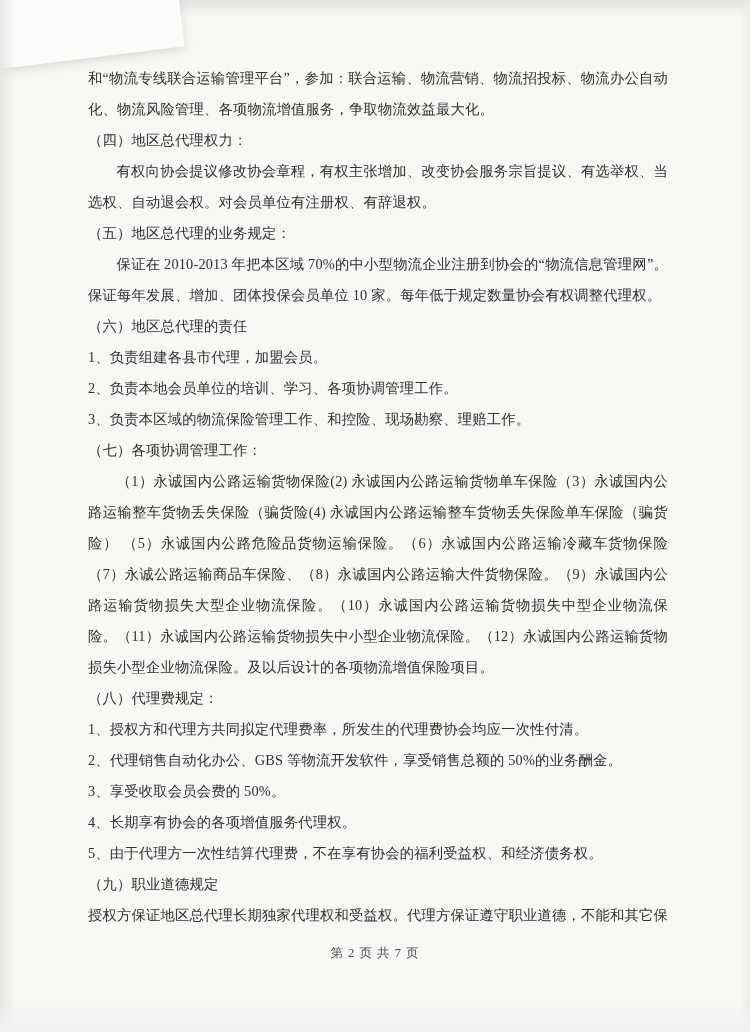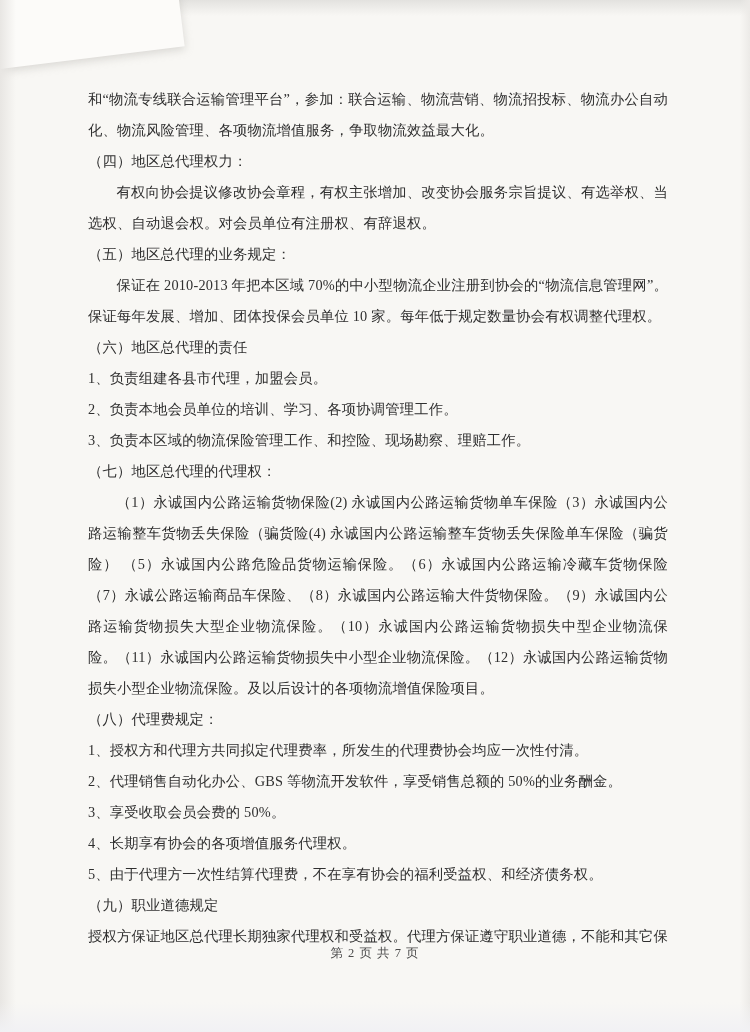--- a/index.html
+++ b/index.html
@@ -35,21 +35,21 @@
     background: #fcfbf9;
     transform: rotate(-7deg);
     box-shadow: 0 3px 8px rgba(180,178,172,0.45);
   }
   .bottom-tint {
     position: absolute; left: 0; right: 0; bottom: 0; height: 30px;
     background: linear-gradient(180deg, rgba(242,242,245,0) 0%, #f1f1f4 100%);
   }
   .doc-body {
     position: absolute;
-    top: 84px;
+    top: 63px;
     left: 88px;
     width: 580px;
     font-size: 14.3px;
     line-height: 31px;
     text-align: justify;
     letter-spacing: 0.2px;
   }
   .doc-body p {
     margin: 0;
     text-justify: inter-ideograph;
@@ -80,21 +80,21 @@
   <div class="doc-body" id="doc-body">
       <p>和“物流专线联合运输管理平台”，参加：联合运输、物流营销、物流招投标、物流办公自动化、物流风险管理、各项物流增值服务，争取物流效益最大化。</p>
       <p class="heading">（四）地区总代理权力：</p>
       <p class="indent">有权向协会提议修改协会章程，有权主张增加、改变协会服务宗旨提议、有选举权、当选权、自动退会权。对会员单位有注册权、有辞退权。</p>
       <p class="heading">（五）地区总代理的业务规定：</p>
       <p class="indent">保证在 2010-2013 年把本区域 70%的中小型物流企业注册到协会的“物流信息管理网”。保证每年发展、增加、团体投保会员单位 10 家。每年低于规定数量协会有权调整代理权。</p>
       <p class="heading">（六）地区总代理的责任</p>
       <p>1、负责组建各县市代理，加盟会员。</p>
       <p>2、负责本地会员单位的培训、学习、各项协调管理工作。</p>
       <p>3、负责本区域的物流保险管理工作、和控险、现场勘察、理赔工作。</p>
-      <p class="heading">（七）地区总代理的代理权：</p>
+      <p class="heading">（七）各项协调管理工作：</p>
       <p class="indent">（1）永诚国内公路运输货物保险(2) 永诚国内公路运输货物单车保险（3）永诚国内公路运输整车货物丢失保险（骗货险(4) 永诚国内公路运输整车货物丢失保险单车保险（骗货险） （5）永诚国内公路危险品货物运输保险。（6）永诚国内公路运输冷藏车货物保险（7）永诚公路运输商品车保险、（8）永诚国内公路运输大件货物保险。（9）永诚国内公路运输货物损失大型企业物流保险。（10）永诚国内公路运输货物损失中型企业物流保险。（11）永诚国内公路运输货物损失中小型企业物流保险。（12）永诚国内公路运输货物损失小型企业物流保险。及以后设计的各项物流增值保险项目。</p>
       <p class="heading">（八）代理费规定：</p>
       <p>1、授权方和代理方共同拟定代理费率，所发生的代理费协会均应一次性付清。</p>
       <p>2、代理销售自动化办公、GBS 等物流开发软件，享受销售总额的 50%的业务酬金。</p>
       <p>3、享受收取会员会费的 50%。</p>
       <p>4、长期享有协会的各项增值服务代理权。</p>
       <p>5、由于代理方一次性结算代理费，不在享有协会的福利受益权、和经济债务权。</p>
       <p class="heading">（九）职业道德规定</p>
       <p>授权方保证地区总代理长期独家代理权和受益权。代理方保证遵守职业道德，不能和其它保</p>
     </div>

